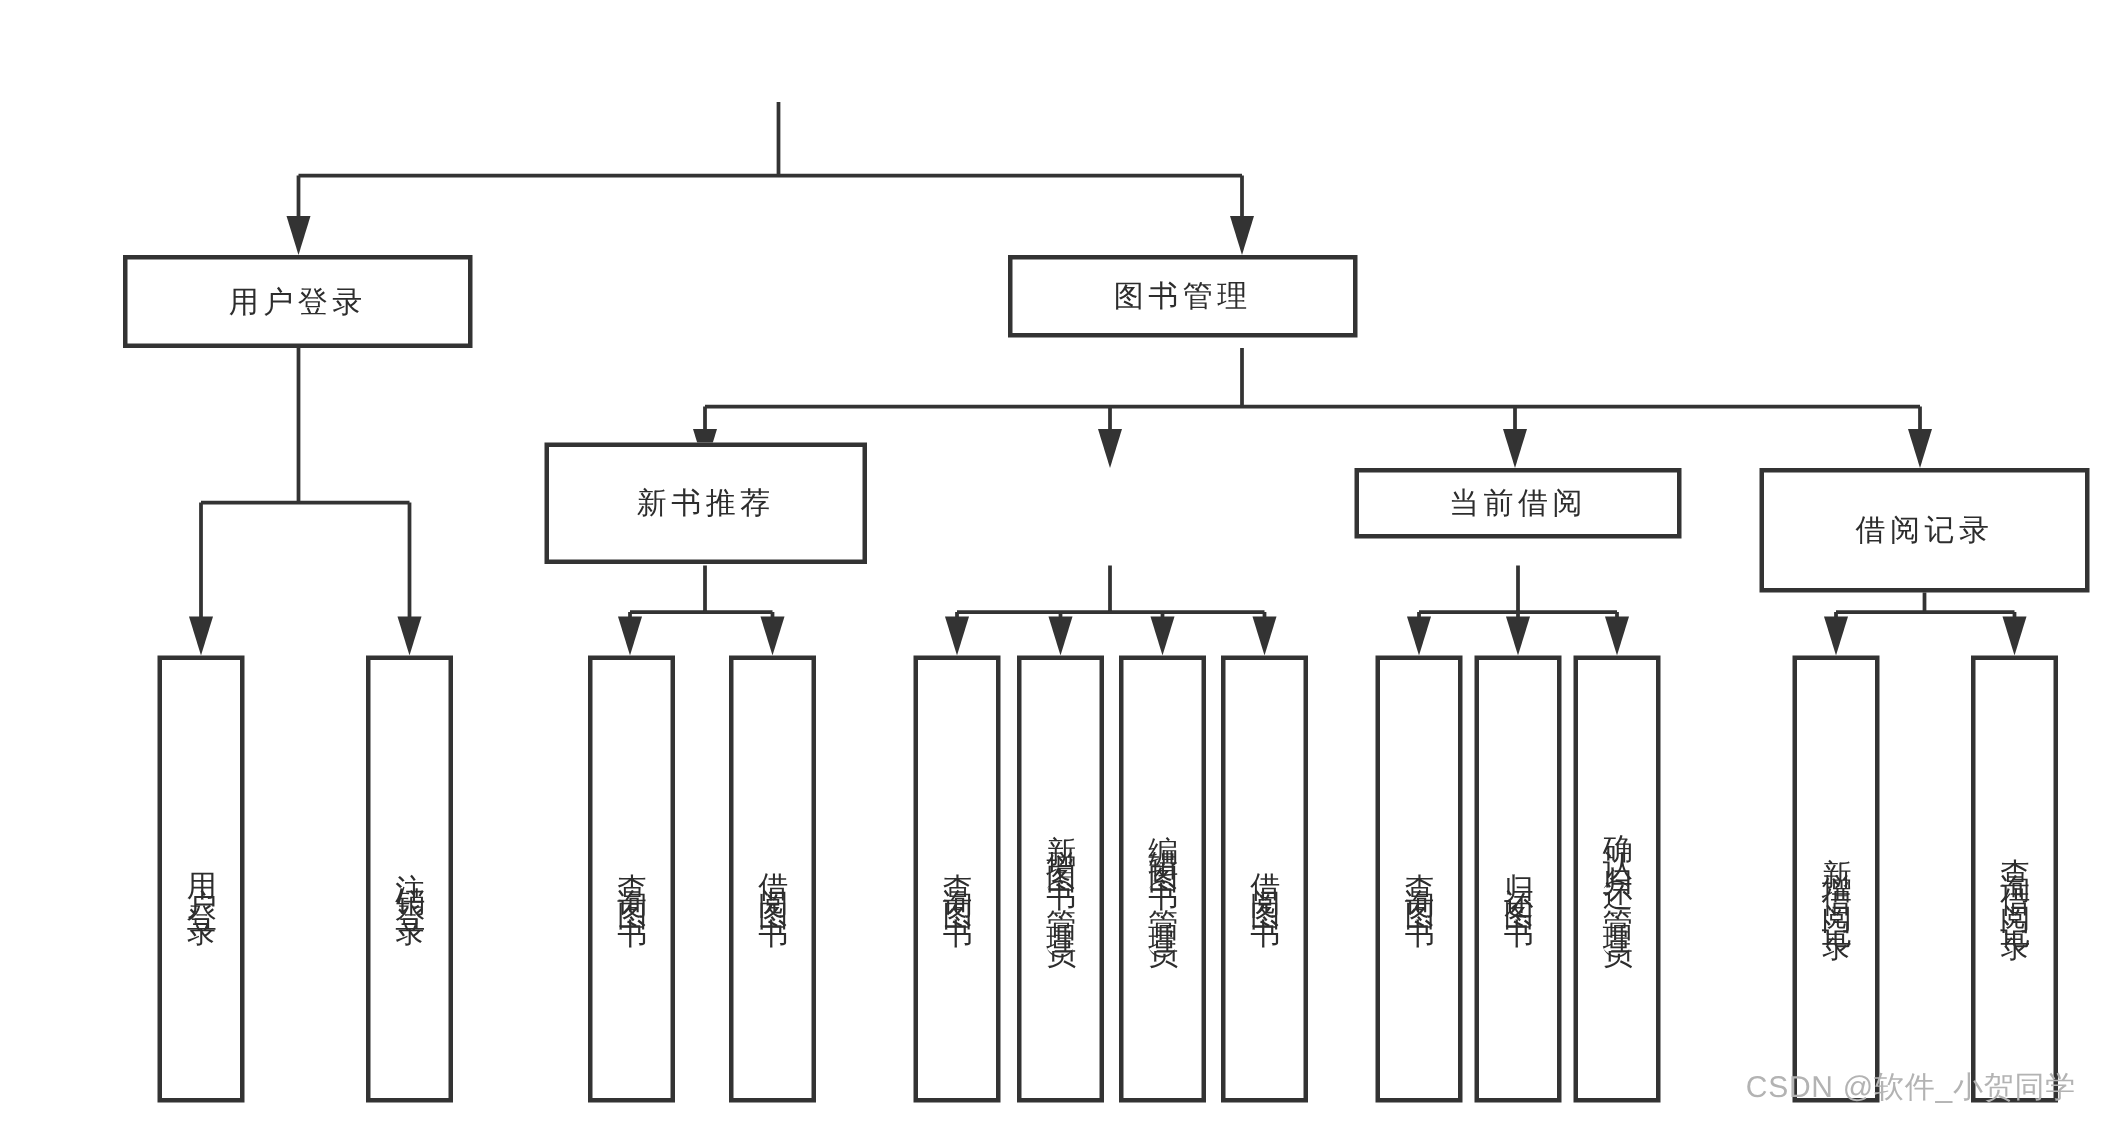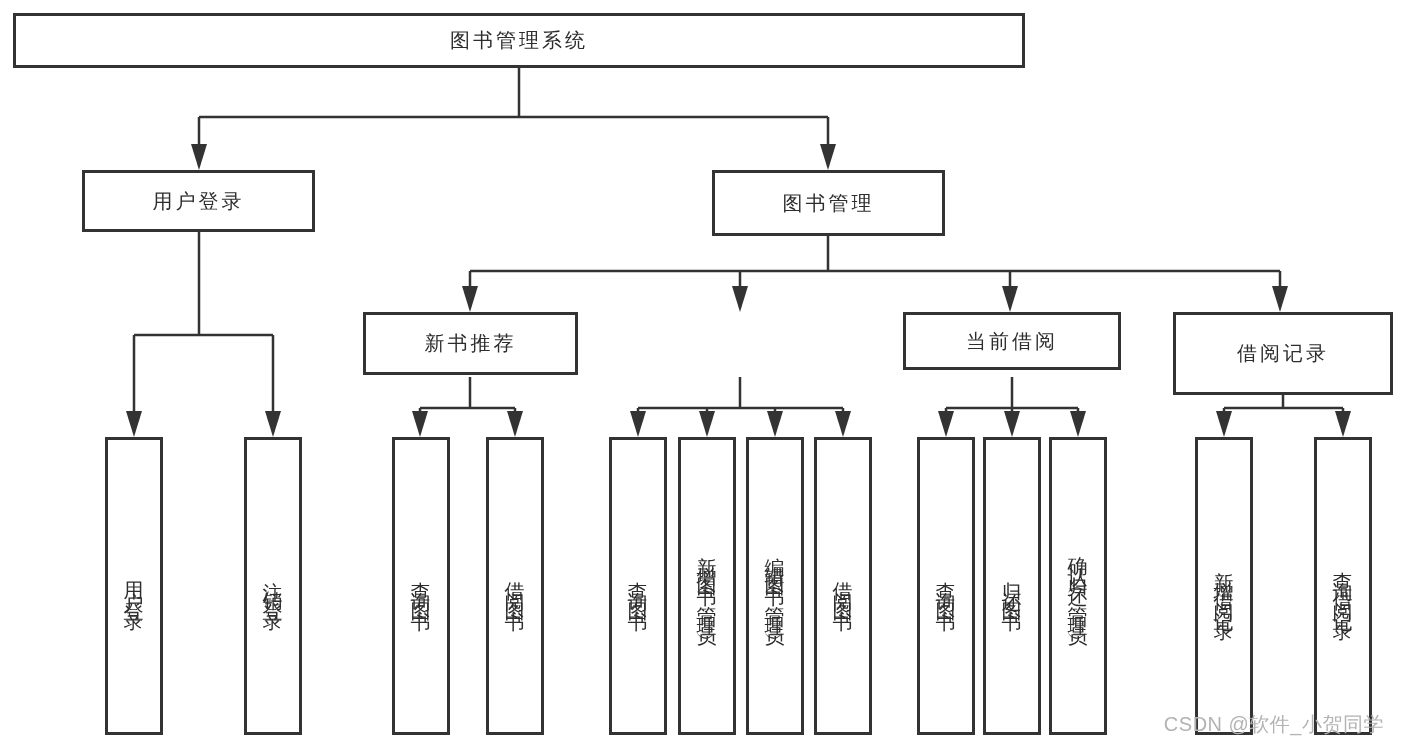--- a/index.html
+++ b/index.html
@@ -85,27 +85,26 @@
       <polygon points="767,411 783,411 775,437"></polygon>
       <polygon points="835,411 851,411 843,437"></polygon>
       <polygon points="938,411 954,411 946,437"></polygon>
       <polygon points="1004,411 1020,411 1012,437"></polygon>
       <polygon points="1070,411 1086,411 1078,437"></polygon>
       <polygon points="1216,411 1232,411 1224,437"></polygon>
       <polygon points="1335,411 1351,411 1343,437"></polygon>
     </g>
   </svg>
 
-  <div class="node h" style="left:13px; top:13px; width:1012px; height:55px;">图书管理系统</div>
 
   <div class="node h" style="left:82px; top:170px; width:233px; height:62px;">用户登录</div>
-  <div class="node h" style="left:712px; top:170px; width:233px; height:66px;">图书管理</div>
+  <div class="node h" style="left:672px; top:170px; width:233px; height:55px;">图书管理</div>
 
-  <div class="node h" style="left:363px; top:312px; width:215px; height:63px;">新书推荐</div>
-  <div class="node h" style="left:903px; top:312px; width:218px; height:58px;">当前借阅</div>
+  <div class="node h" style="left:363px; top:295px; width:215px; height:81px;">新书推荐</div>
+  <div class="node h" style="left:903px; top:312px; width:218px; height:47px;">当前借阅</div>
   <div class="node h" style="left:1173px; top:312px; width:220px; height:83px;">借阅记录</div>
 
   <div class="node v" style="left:105px; top:437px; width:58px; height:298px;">用户登录</div>
   <div class="node v" style="left:244px; top:437px; width:58px; height:298px;">注销登录</div>
 
   <div class="node v" style="left:392px; top:437px; width:58px; height:298px;">查询图书</div>
   <div class="node v" style="left:486px; top:437px; width:58px; height:298px;">借阅图书</div>
 
   <div class="node v" style="left:609px; top:437px; width:58px; height:298px;">查询图书</div>
   <div class="node v" style="left:678px; top:437px; width:58px; height:298px;">新增图书（管理员）</div>

